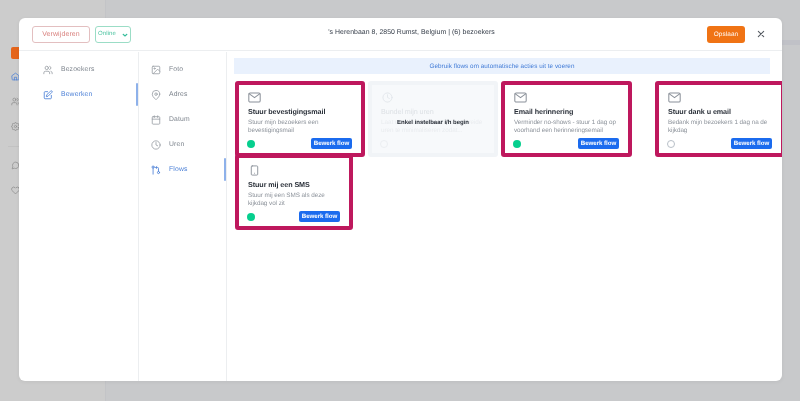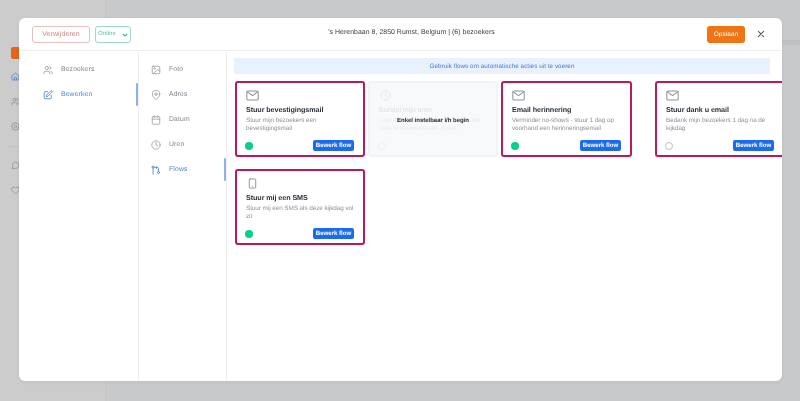--- a/index.html
+++ b/index.html
@@ -54,21 +54,21 @@
   .nav-item.active .bar { display:block; position:absolute; right:1px; top:1px; bottom:1px; width:1.6px;
                           background:#8eb1ea; border-radius:1px; }
 
   
   .banner { position:absolute; left:7px; top:6px; width:536px; height:16px; background:#e9f1fd;
             display:flex; align-items:center; justify-content:center; }
   .banner span { font-size:6.3px; color:#3e79d6; letter-spacing:.05px; }
 
   
   .cards { position:absolute; left:0px; top:0px; width:100%; height:100%; }
-  .card { position:absolute; width:130px; height:76px; border:2px solid #be185d; border-radius:3px;
+  .card { position:absolute; width:130px; height:76px; border:4px solid #be185d; border-radius:3px;
           background:#fff; padding:7px 9px; }
   .card .cico { display:block; width:13px; height:11px; color:#8a9099; }
   .card .cico svg { display:block; width:13px; height:11px; }
   .card .ctitle { margin-top:4px; font-size:7.2px; font-weight:bold; color:#2b313a; letter-spacing:-.08px; }
   .card .cdesc { margin-top:2.5px; font-size:6.35px; line-height:8.6px; color:#8d939b; letter-spacing:-.06px; }
   .card .crow { position:absolute; left:9px; right:9px; bottom:4px; height:12px; }
   .dot { position:absolute; left:-1px; bottom:1.5px; width:8px; height:8px; border-radius:50%; background:#06cf8e; }
   .dot.off { background:#fff; border:1px solid #b8bfc7; width:8px; height:8px; bottom:1.5px; left:-1.5px; }
   .btn-flow { position:absolute; right:0px; bottom:0; width:41px; height:11px; line-height:11px; text-align:center;
               background:#1b6bee; color:#fff; border-radius:2px; font-size:6.2px; font-weight:bold; letter-spacing:-.05px; }
@@ -271,21 +271,21 @@
                 <path d="M2.5 3.2 12 10.2 21.5 3.2"></path>
               </svg>
             </span>
             <div class="ctitle">Stuur dank u email</div>
             <div class="cdesc">Bedank mijn bezoekers 1 dag na de kijkdag</div>
             <div class="crow">
               <span class="dot off"></span>
               <span class="btn-flow">Bewerk flow</span>
             </div>
           </div>
-          <div class="card" style="left: 8px; top: 117px; width: 130px;">
+          <div class="card" style="left: 8px; top: 102px; width: 118px;">
             <span class="cico">
               <svg viewBox="0 0 24 24" fill="none" stroke="currentColor" stroke-width="2" stroke-linecap="round" stroke-linejoin="round">
                 <rect x="5" y="2" width="14" height="20" rx="2" ry="2"></rect>
                 <path d="M12 18h.01"></path>
               </svg>
             </span>
             <div class="ctitle">Stuur mij een SMS</div>
             <div class="cdesc">Stuur mij een SMS als deze kijkdag vol zit</div>
             <div class="crow">
               <span class="dot"></span>

